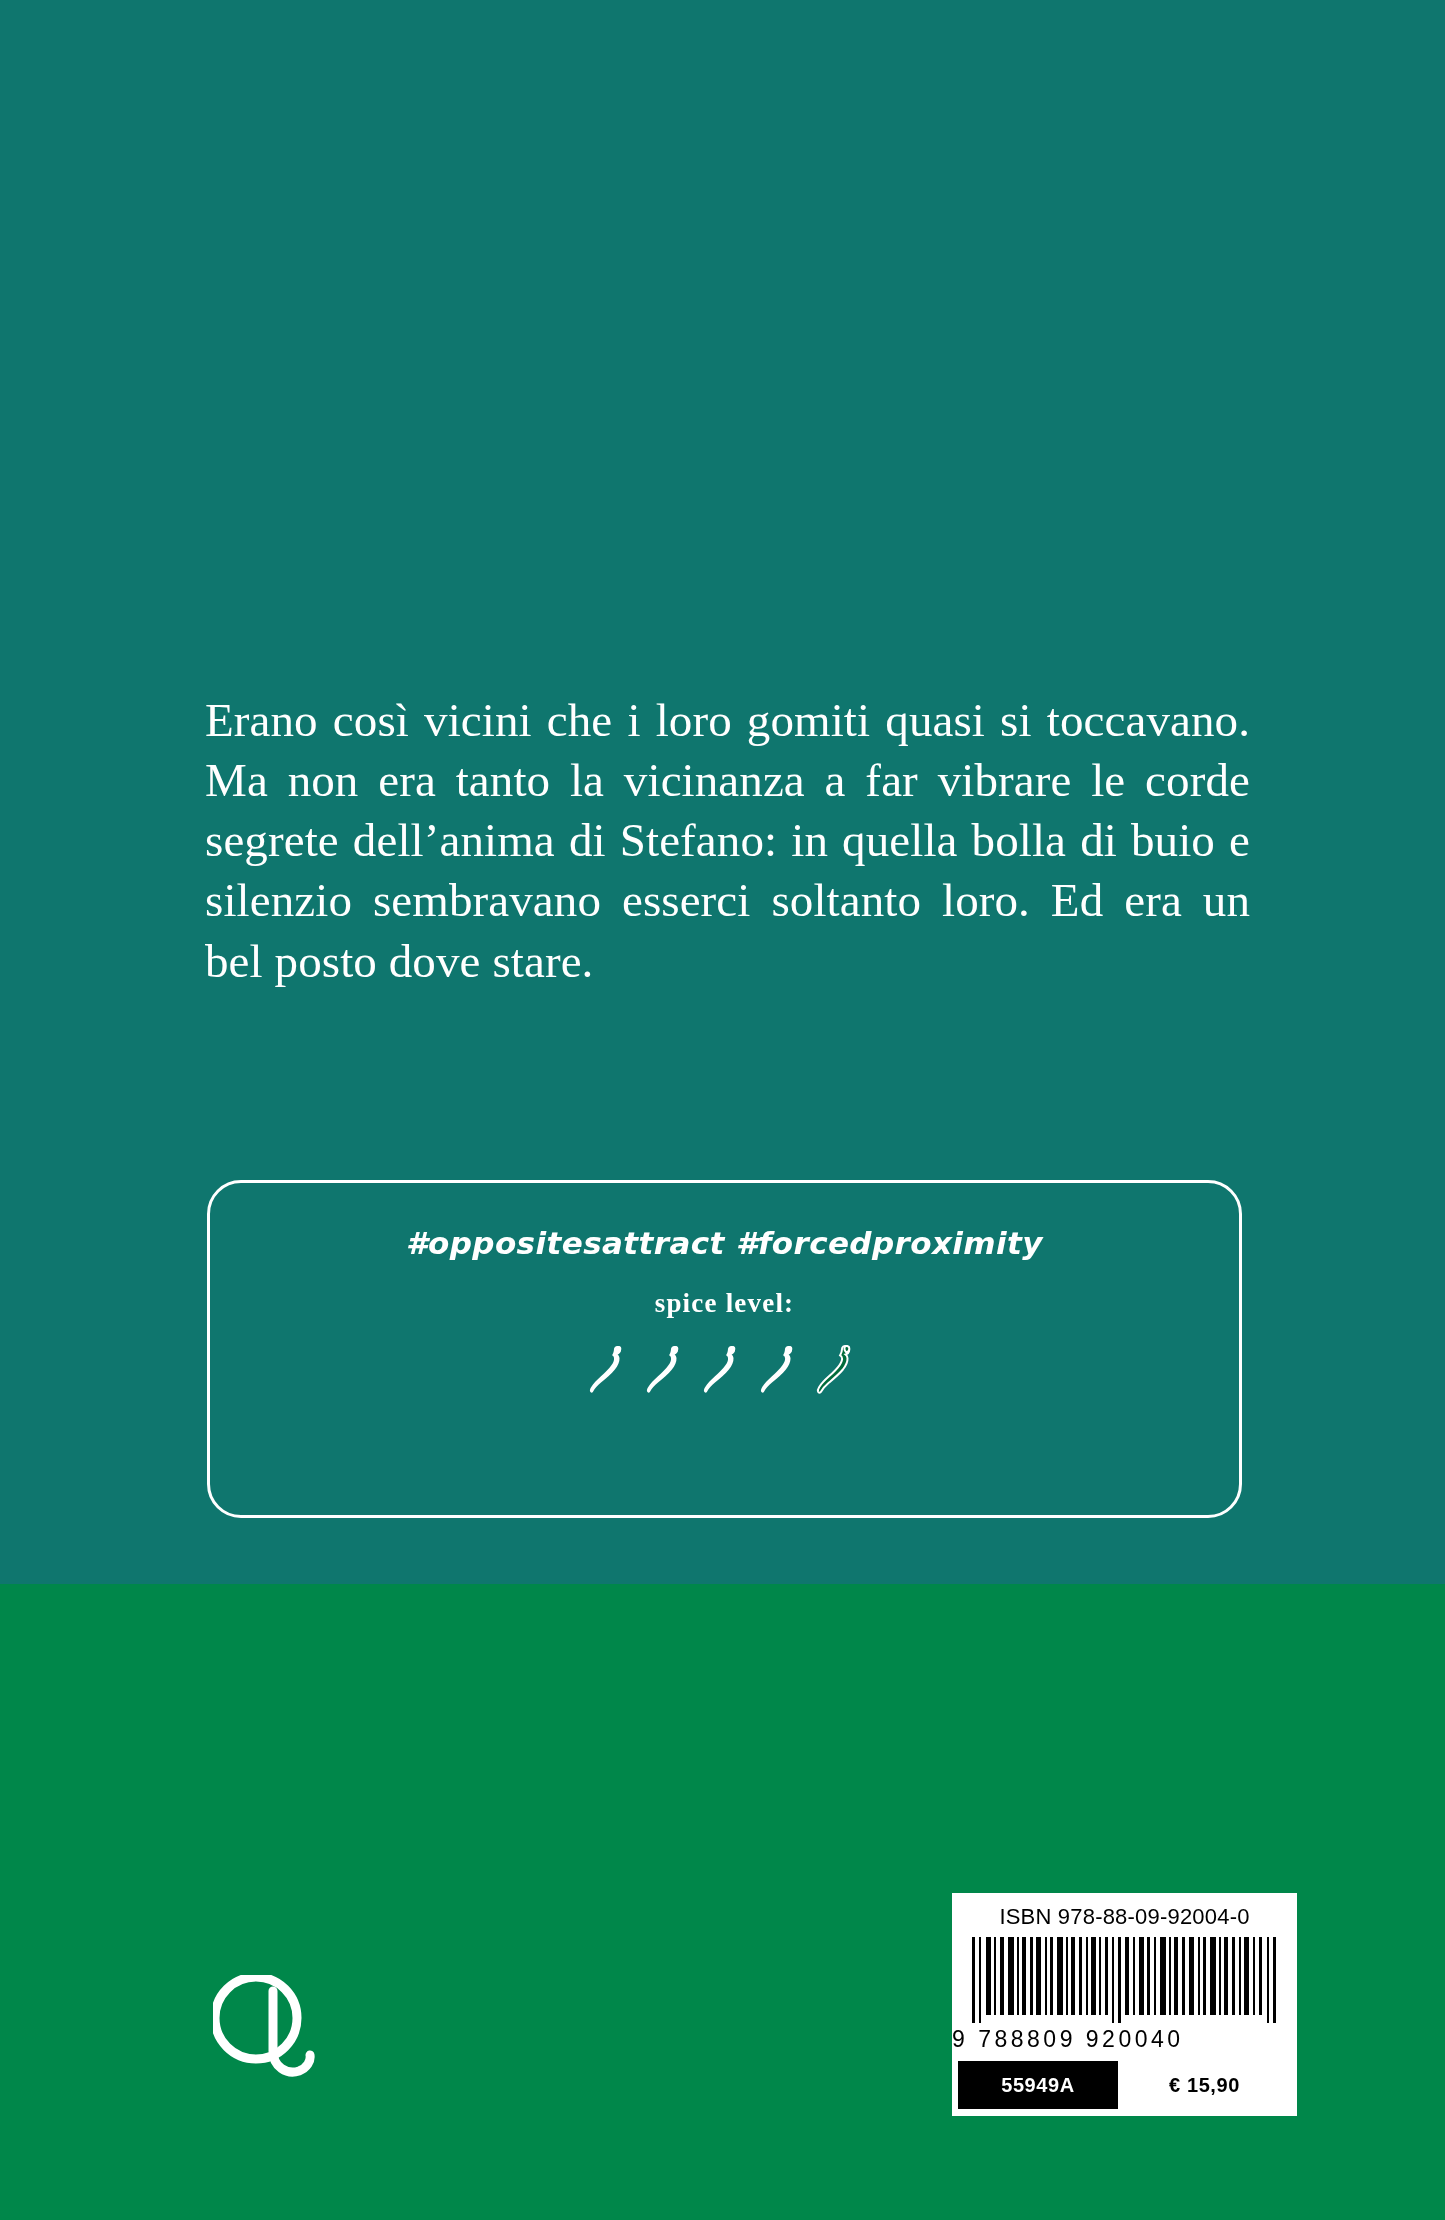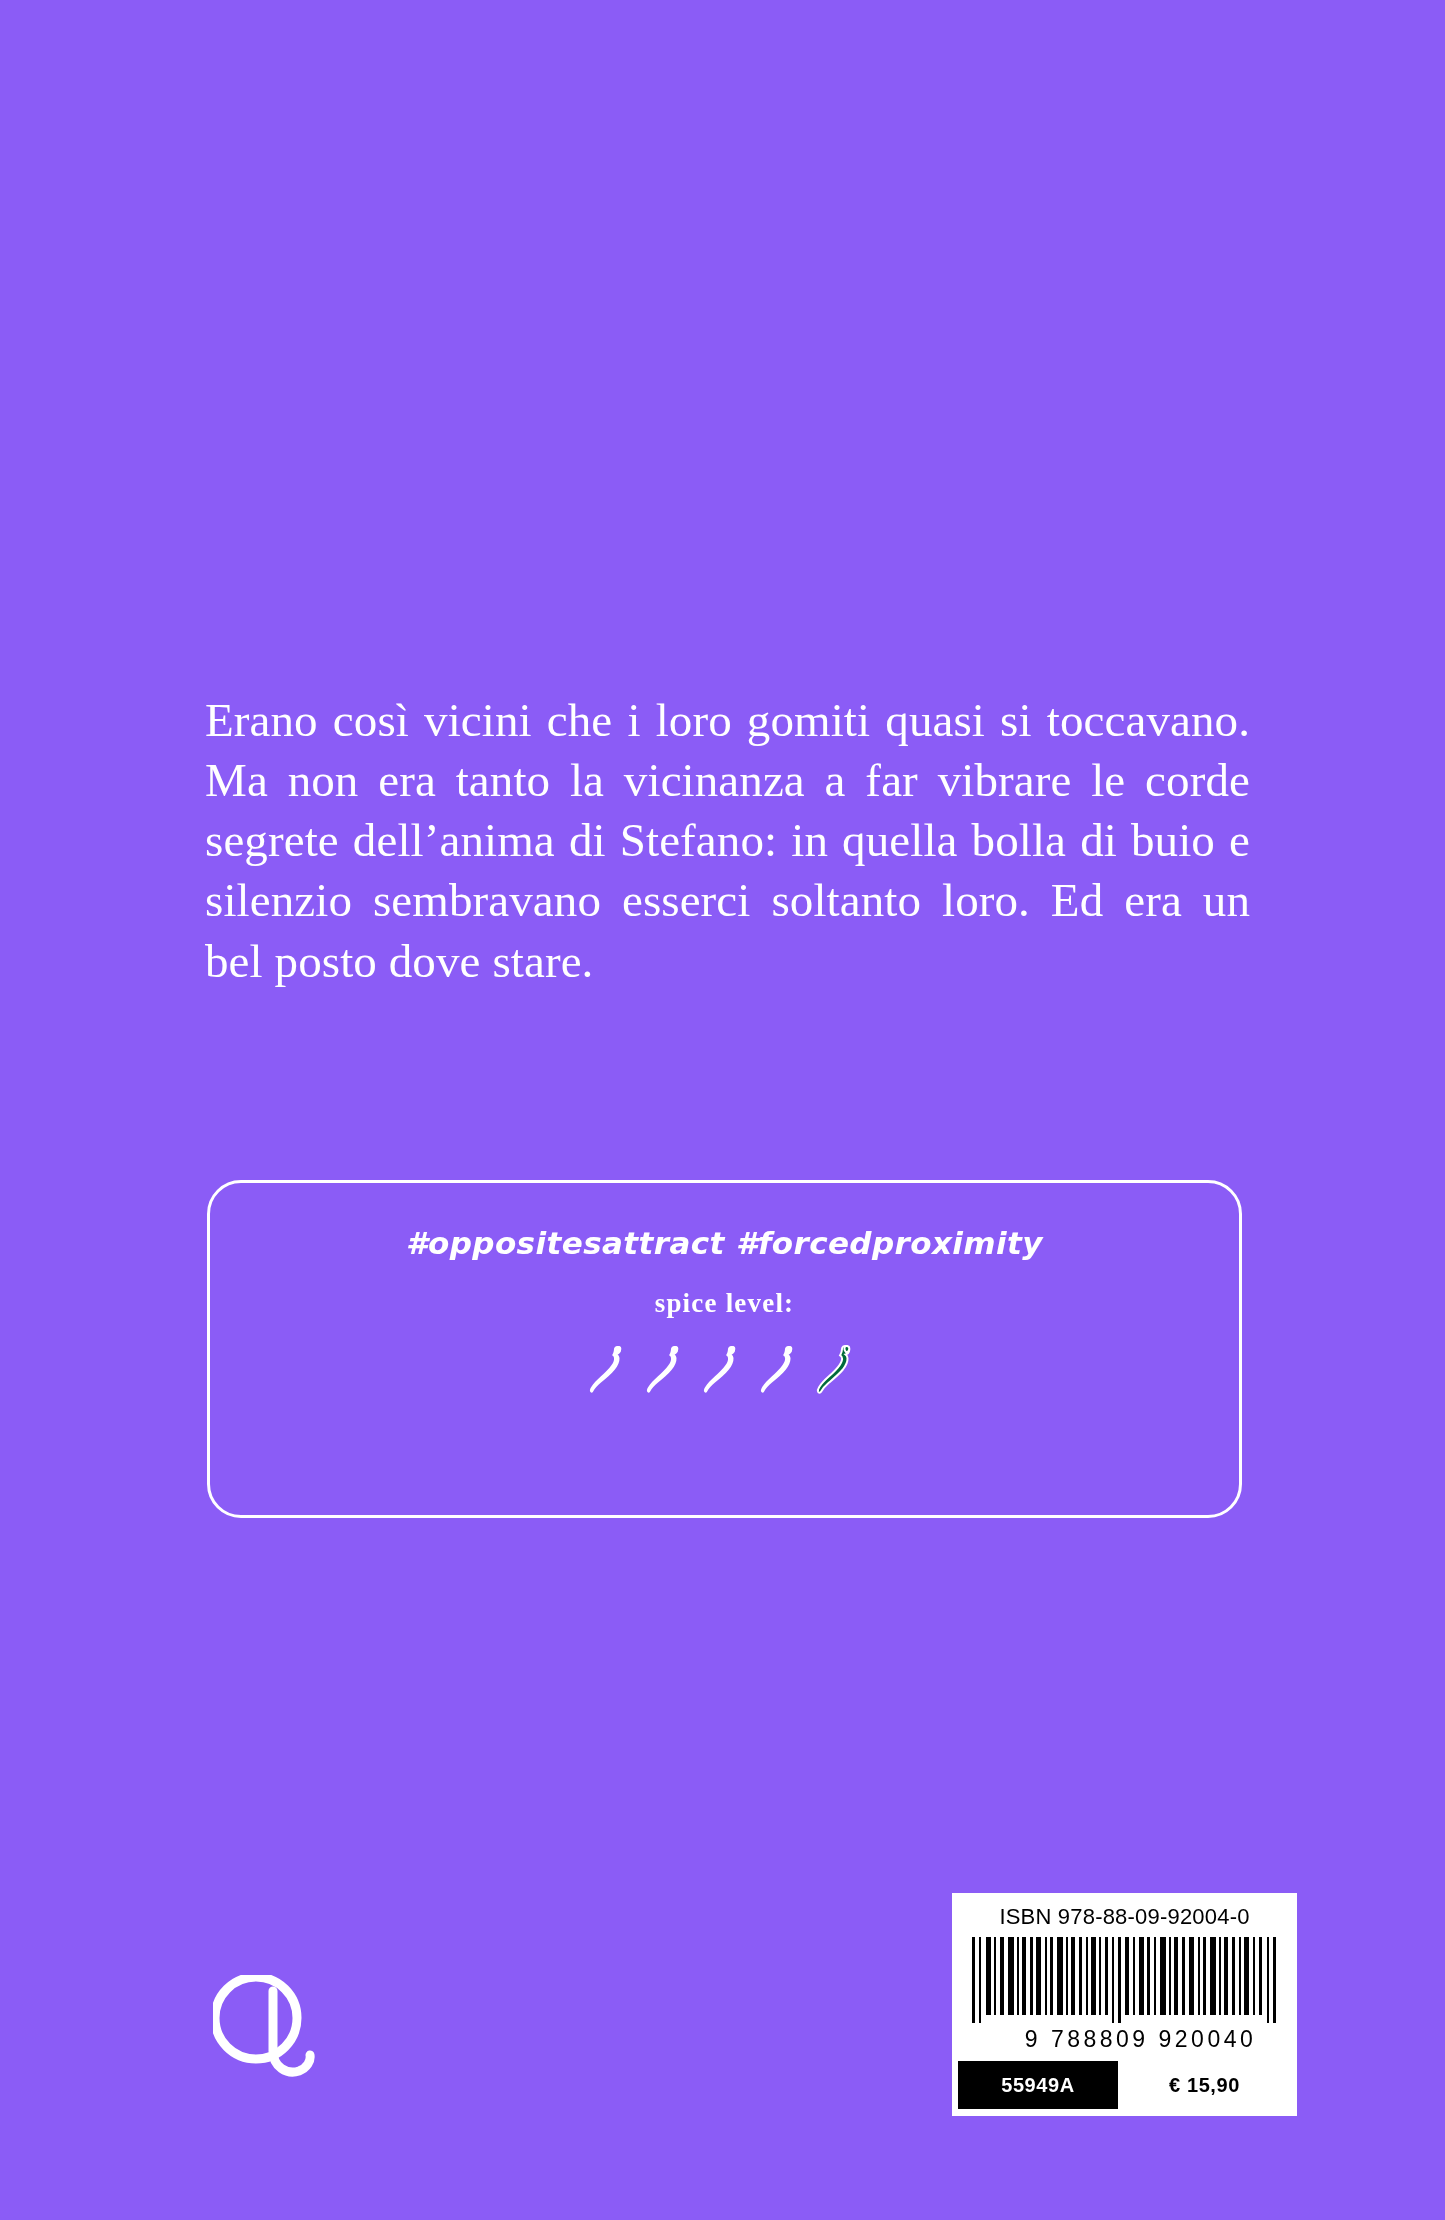--- a/index.html
+++ b/index.html
@@ -10,22 +10,22 @@
     width: 1445px;
     height: 2220px;
     background: #00874a;
     font-family: "Liberation Serif", serif;
     overflow: hidden;
     position: relative;
   }
   .page {
     position: relative;
     width: 1445px;
-    height: 2220px;
-    background: #8b5cf6;
+    height: 1584px;
+    background: #0f766e;
   }
 
   
   .blurb {
     position: absolute;
     left: 205px;
     top: 690px;
     width: 1045px;
     color: #ffffff;
     font-family: "Liberation Serif", serif;
@@ -116,27 +116,26 @@
     padding: 11px 0 7px 0;
     letter-spacing: 0.2px;
   }
   .barcode-bars {
     display: block;
     margin: 0 auto;
     width: 310px;
     height: 86px;
   }
   .barcode-digits {
-    text-align: center;
+    text-align: left;
     font-family: "Liberation Sans", sans-serif;
     font-size: 23px;
     letter-spacing: 3.5px;
     color: #000000;
     padding: 3px 0 8px 0;
-    margin-left: 32px;
   }
   .price-row {
     display: flex;
     align-items: stretch;
     height: 48px;
     margin: 0 6px 7px 6px;
   }
   .code-cell {
     background: #000000;
     color: #ffffff;

